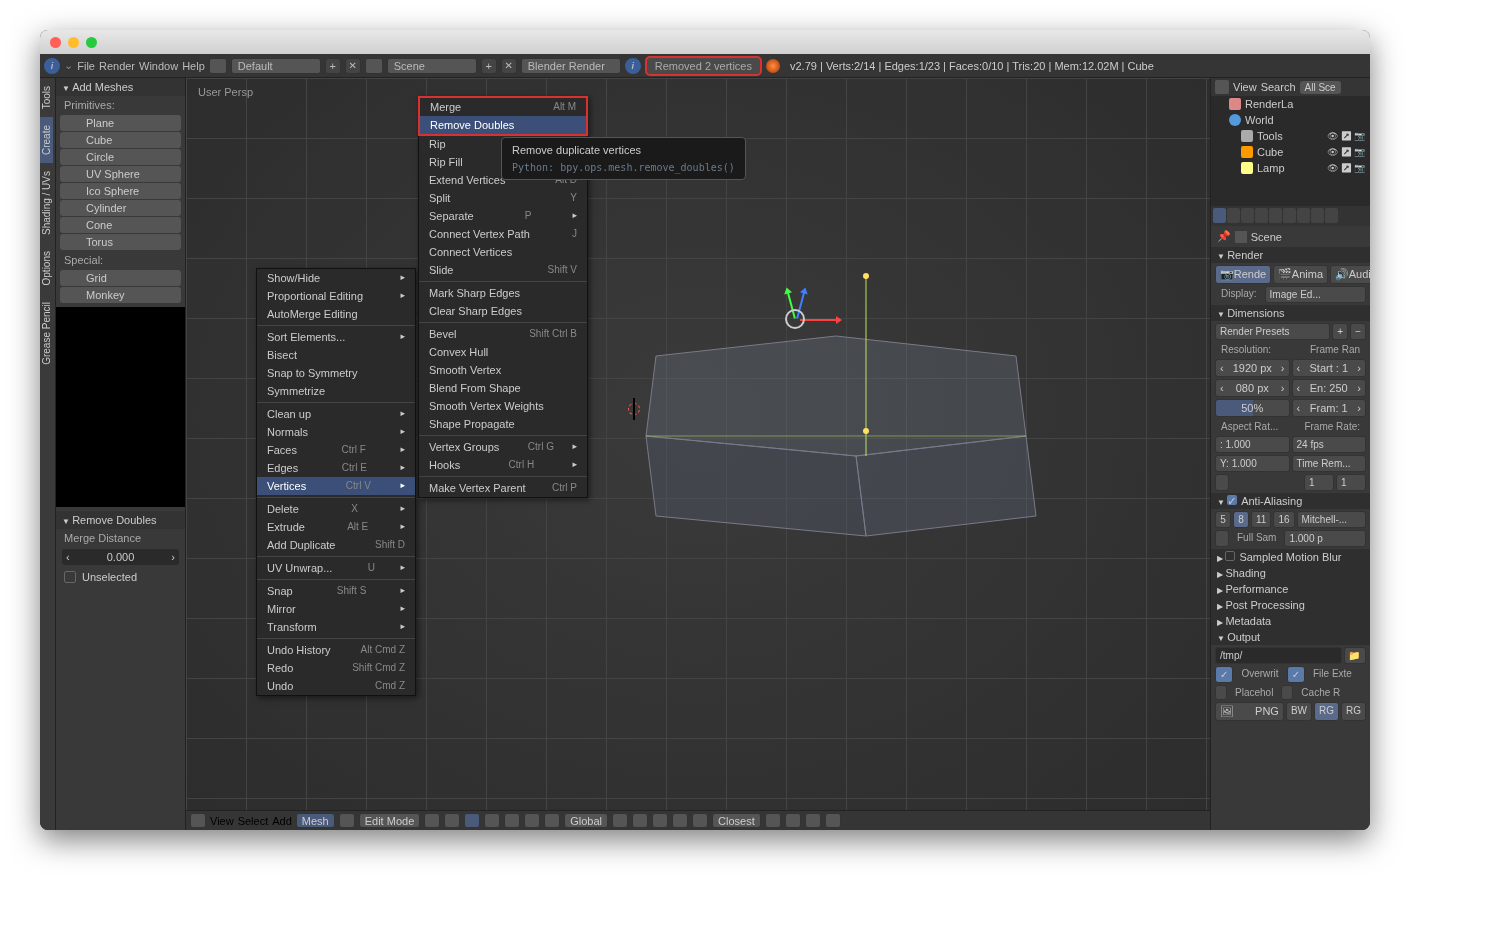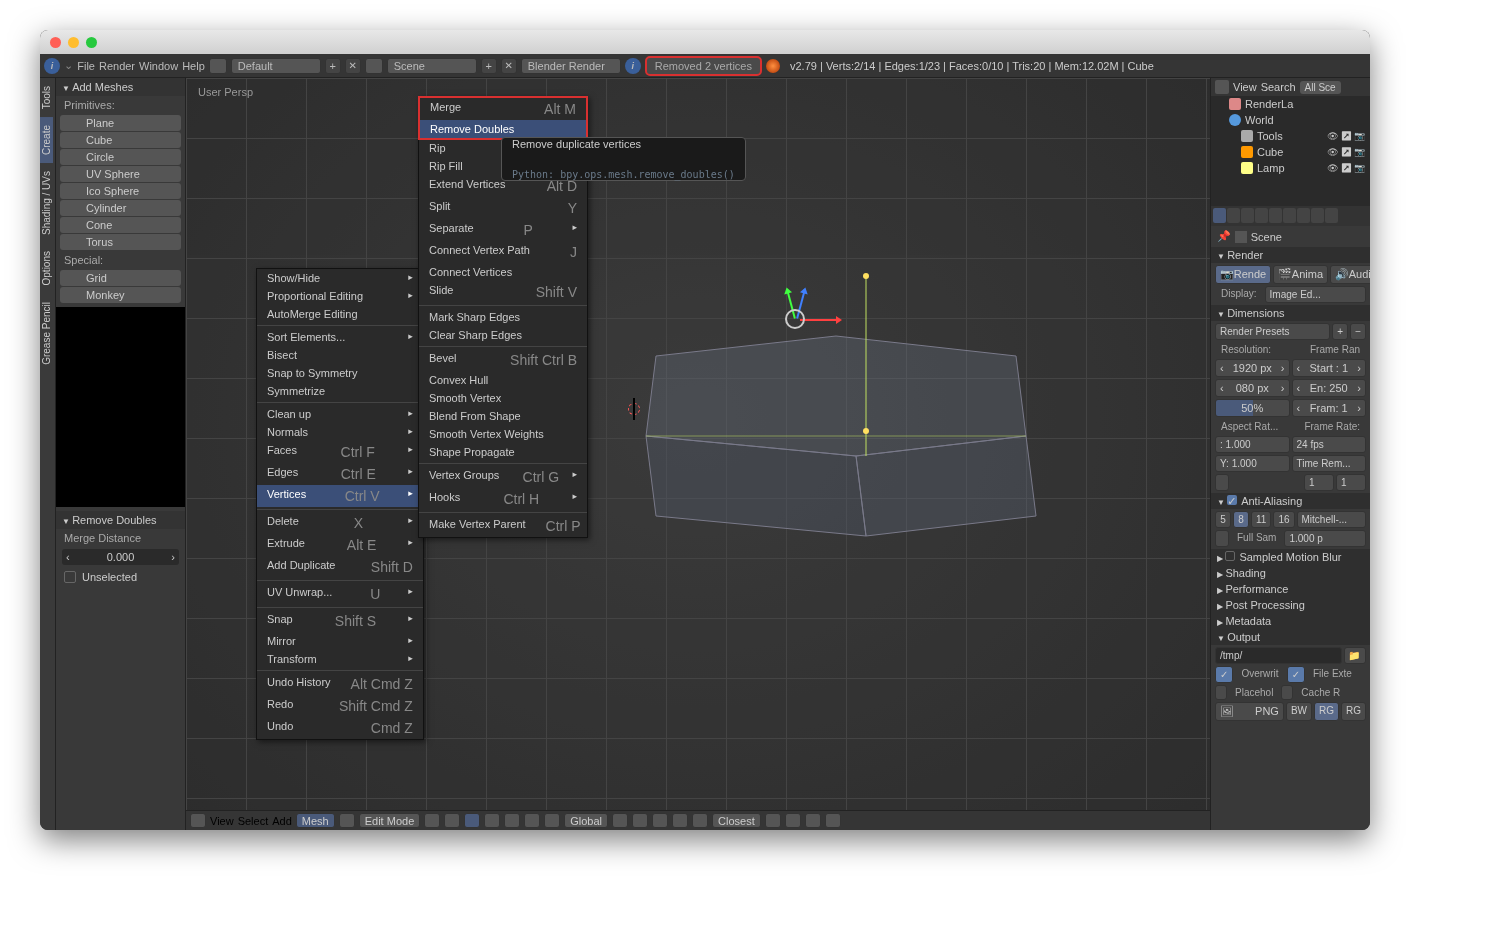--- a/index.html
+++ b/index.html
@@ -56,29 +56,29 @@
 .cube { position: absolute; left: 40%; top: 25%; width: 500px; height: 280px; }
 .cube svg { width: 100%; height: 100%; }
 .cursor3d { position: absolute; left: 43%; top: 43%; width: 16px; height: 16px; }
 .cursor3d::before { content: ""; position: absolute; inset: 2px; border: 1px dashed #ff5555; border-radius: 50%; }
 .cursor3d::after { content: ""; position: absolute; left: 7px; top: -3px; width: 2px; height: 22px; background: #000; box-shadow: 0 0 0 #000; transform: rotate(0); }
 
 
 .menu { position: absolute; background: #2a2a2a; border: 1px solid #111; min-width: 160px; box-shadow: 2px 2px 6px rgba(0,0,0,.5); color: #ccc; }
 .menu .mi { padding: 3px 10px; display: flex; justify-content: space-between; cursor: pointer; white-space: nowrap; }
 .menu .mi.sub::after { content: "▸"; font-size: 9px; margin-left: 10px; }
-.menu .mi .sc { color: #888; margin-left: 20px; font-size: 14px; }
+.menu .mi .sc { color: #888; margin-left: 20px; font-size: 10px; }
 .menu .sep { height: 1px; background: #444; margin: 2px 0; }
 .menu .mi.hl { background: #3b4f78; color: #fff; }
 
 .redbox { border: 2px solid #d93030; }
 
 
-.tip { position: absolute; background: #1a1a1a; border: 1px solid #555; padding: 0 10px; color: #ccc; border-radius: 4px; }
-.tip .py { color: #6a7a8a; font-family: monospace; font-size: 10px; margin-top: 19px; }
+.tip { position: absolute; background: #1a1a1a; border: 1px solid #555; padding: 6px 10px; color: #ccc; border-radius: 4px; }
+.tip .py { color: #6a7a8a; font-family: monospace; font-size: 10px; margin-top: 6px; }
 
 
 .vphdr { position: absolute; bottom: 0; left: 0; right: 0; height: 20px; background: #353535; display: flex; align-items: center; padding: 0 4px; gap: 4px; border-top: 1px solid #222; }
 .vphdr .b { background: #555; padding: 2px 5px; border-radius: 3px; border: 1px solid #333; color: #ccc; height: 15px; display: flex; align-items: center; }
 .vphdr .ic { width: 16px; height: 15px; background: #555; border-radius: 3px; border: 1px solid #333; }
 .vphdr .ic.on { background: #4a5a7a; }
 
 
 .right { width: 160px; background: #393939; border-left: 1px solid #222; display: flex; flex-direction: column; color: #ccc; }
 .rtop { height: 18px; background: #353535; display: flex; align-items: center; gap: 4px; padding: 0 4px; }

